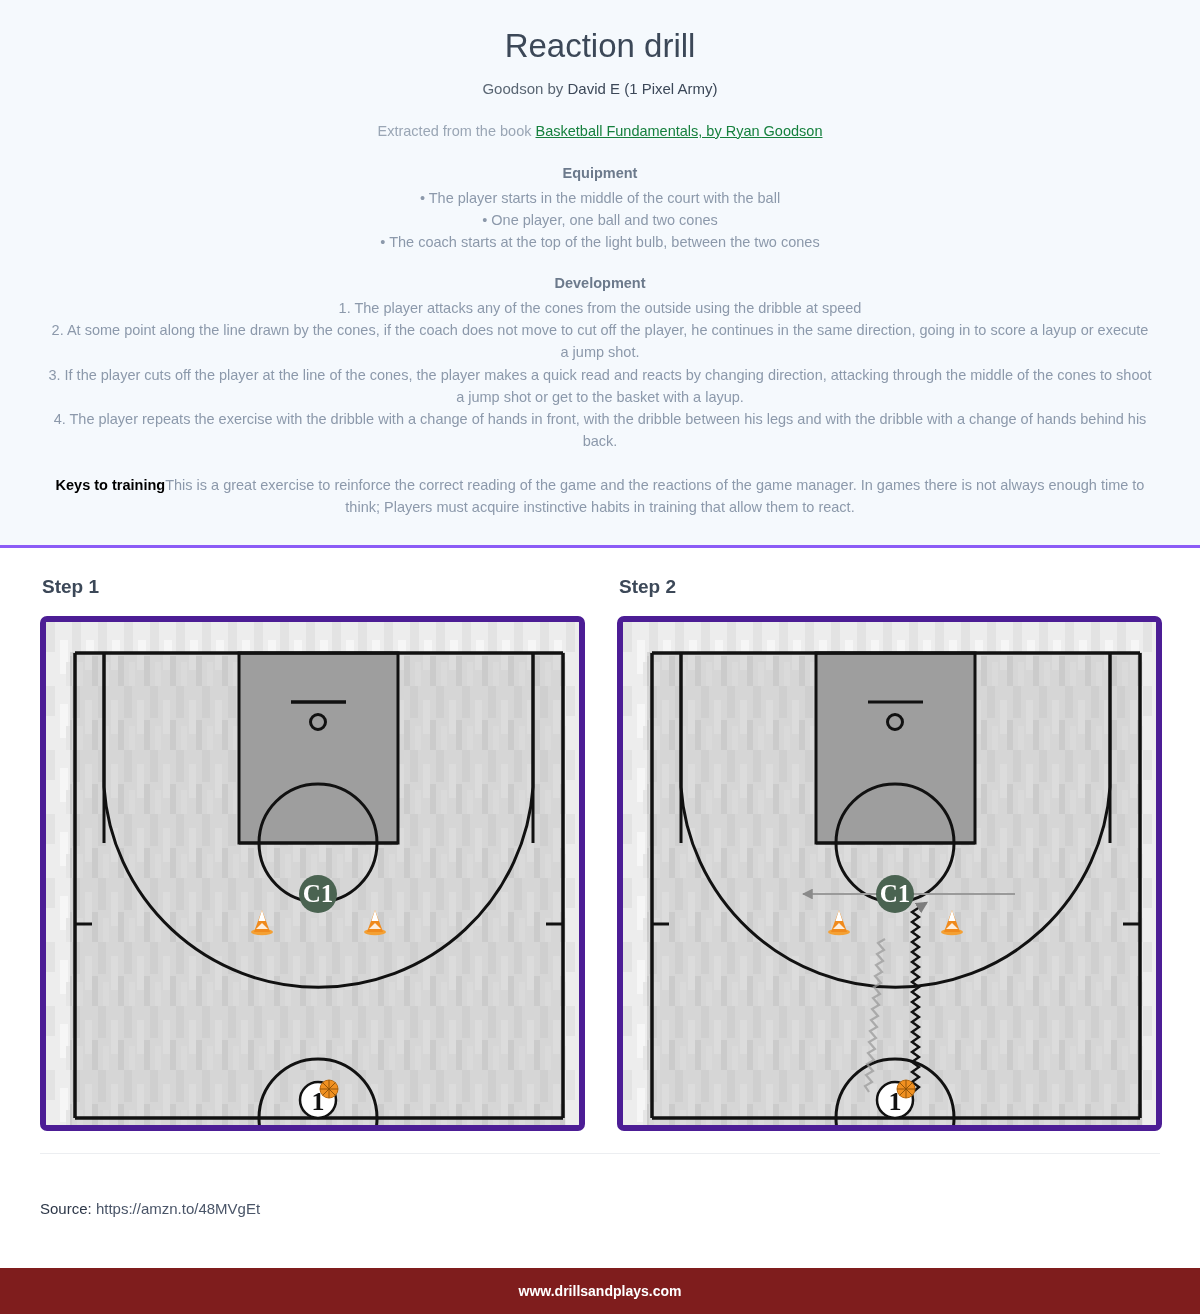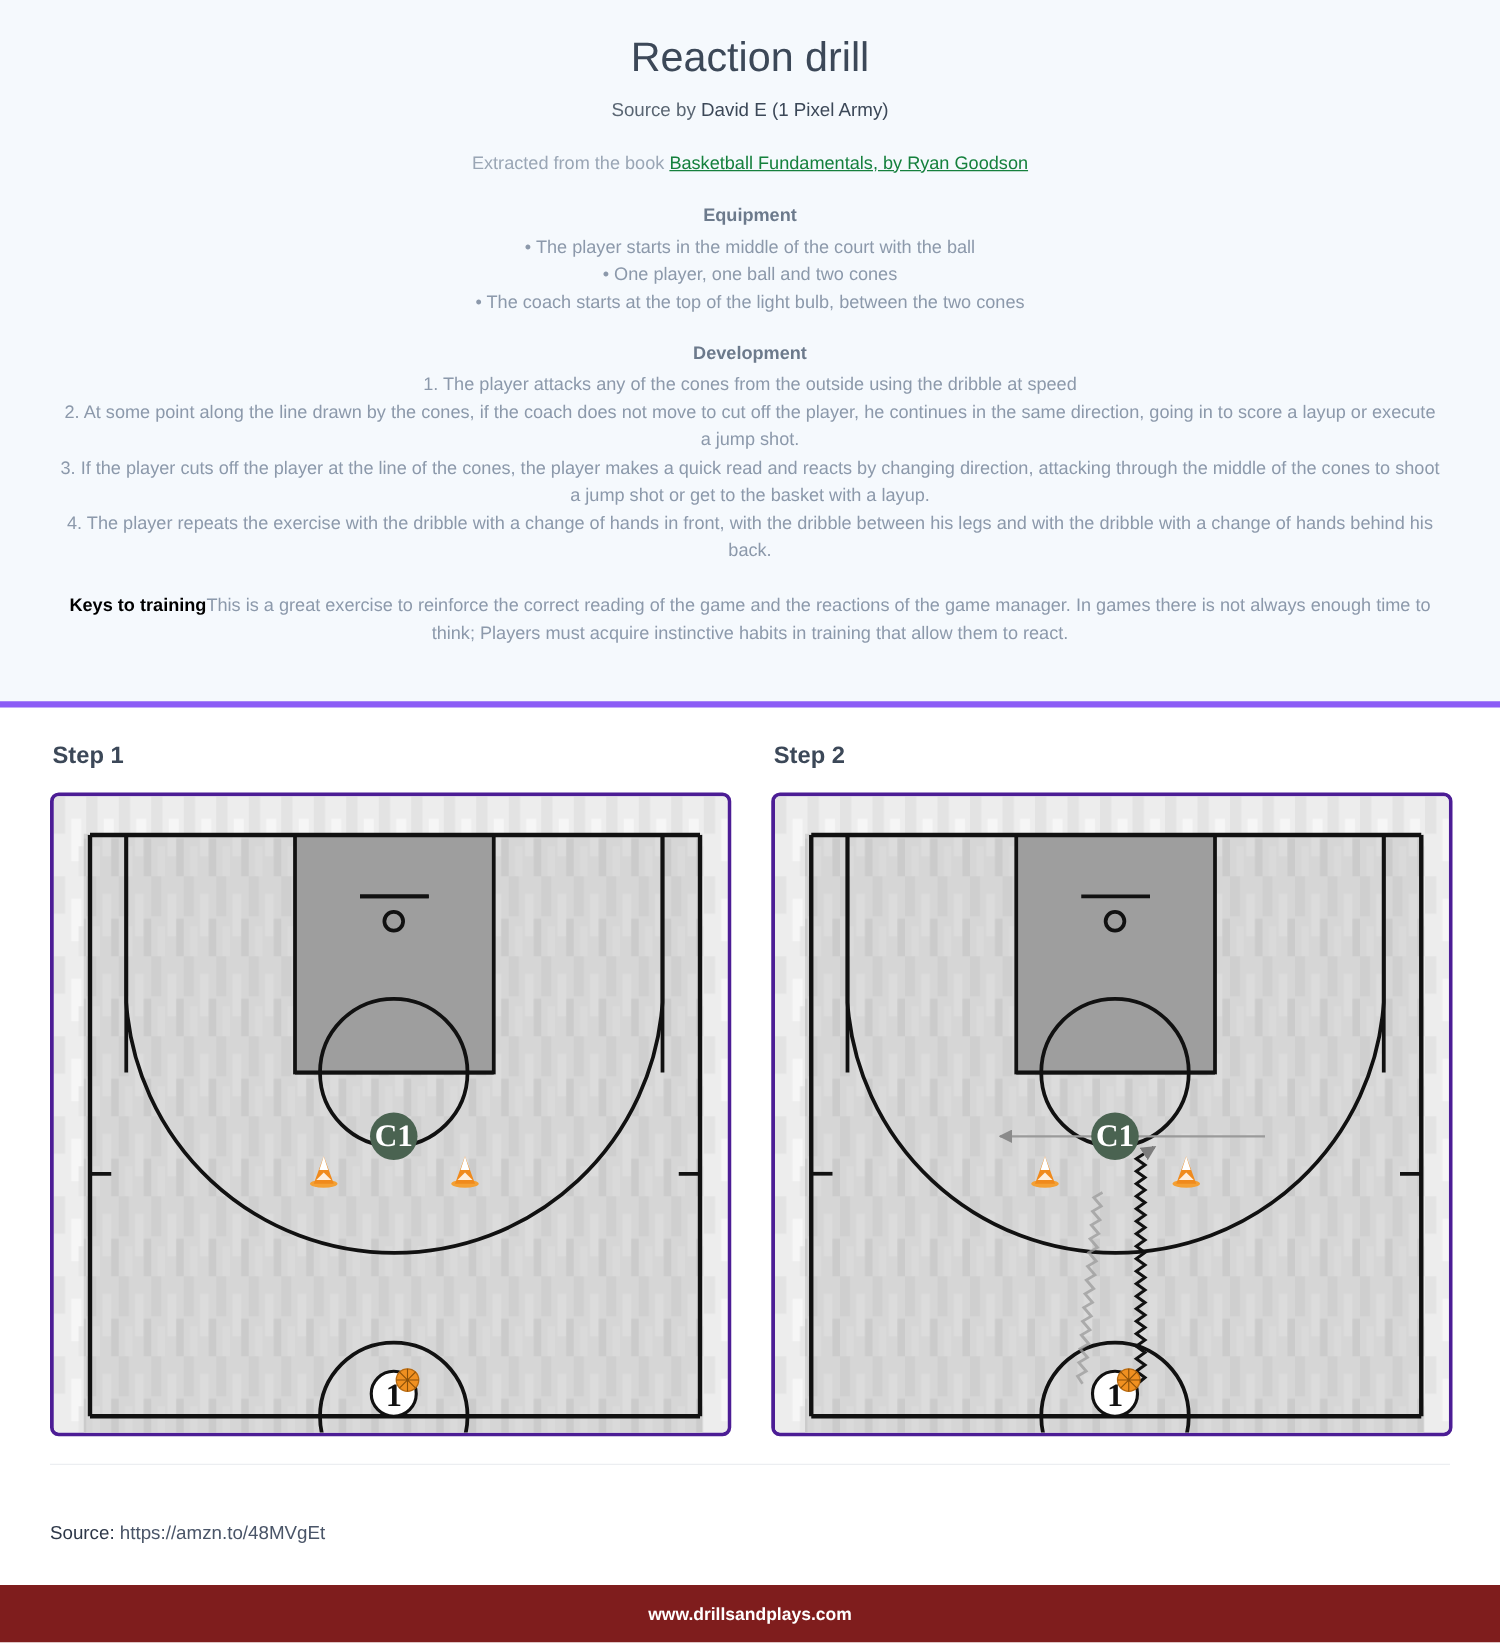--- a/index.html
+++ b/index.html
@@ -7,23 +7,23 @@
     margin: 0; padding: 0;
     width: 1200px;
     background: #ffffff;
     font-family: "Liberation Sans", sans-serif;
   }
   body { width: 1200px; min-height: 1314px; position: relative; }
 
   
   .hero {
     background: #f5f9fd;
-    padding: 18px 30px 42px 30px;
+    padding: 18px 30px 26px 30px;
     text-align: center;
-    border-bottom: 5px solid #8b5cf6;
+    border-bottom: 3px solid #8b5cf6;
   }
   .title {
     font-size: 33px;
     font-weight: 400;
     color: #3c4858;
     margin: 8px 0 14px 0;
     line-height: 1.2;
   }
   .byline {
     font-size: 15px;
@@ -74,21 +74,21 @@
   .step-col { width: 644px; }
   .step-title {
     font-size: 19px;
     font-weight: bold;
     color: #3c4858;
     margin: 0 0 18px 2px;
   }
   .court-frame {
     width: 545px;
     height: 515px;
-    border: 3px solid #4c1d95;
+    border: 6px solid #4c1d95;
     border-radius: 7px;
     overflow: hidden;
     background: #fff;
   }
   .court-frame svg { display: block; }
 
   
   .divider {
     margin: 22px 40px 0 40px;
     border-top: 1px solid #eceef1;
@@ -115,21 +115,21 @@
     font-weight: bold;
   }
 </style>
 </head>
 <body>
 
 <div class="hero">
   <h1 class="title">Reaction drill</h1>
 
   <div class="byline">
-    <span>Source by </span><b>David E (1 Pixel Army)</b>
+    <span>Goodson by </span><b>David E (1 Pixel Army)</b>
   </div>
 
   <div class="extracted">
     <span>Extracted from the book </span><span class="booklink">Basketball Fundamentals, by Ryan Goodson</span>
   </div>
 
   <div class="sec-head">Equipment</div>
   <div class="sec-line">• The player starts in the middle of the court with the ball</div>
   <div class="sec-line">• One player, one ball and two cones</div>
   <div class="sec-line">• The coach starts at the top of the light bulb, between the two cones</div>

